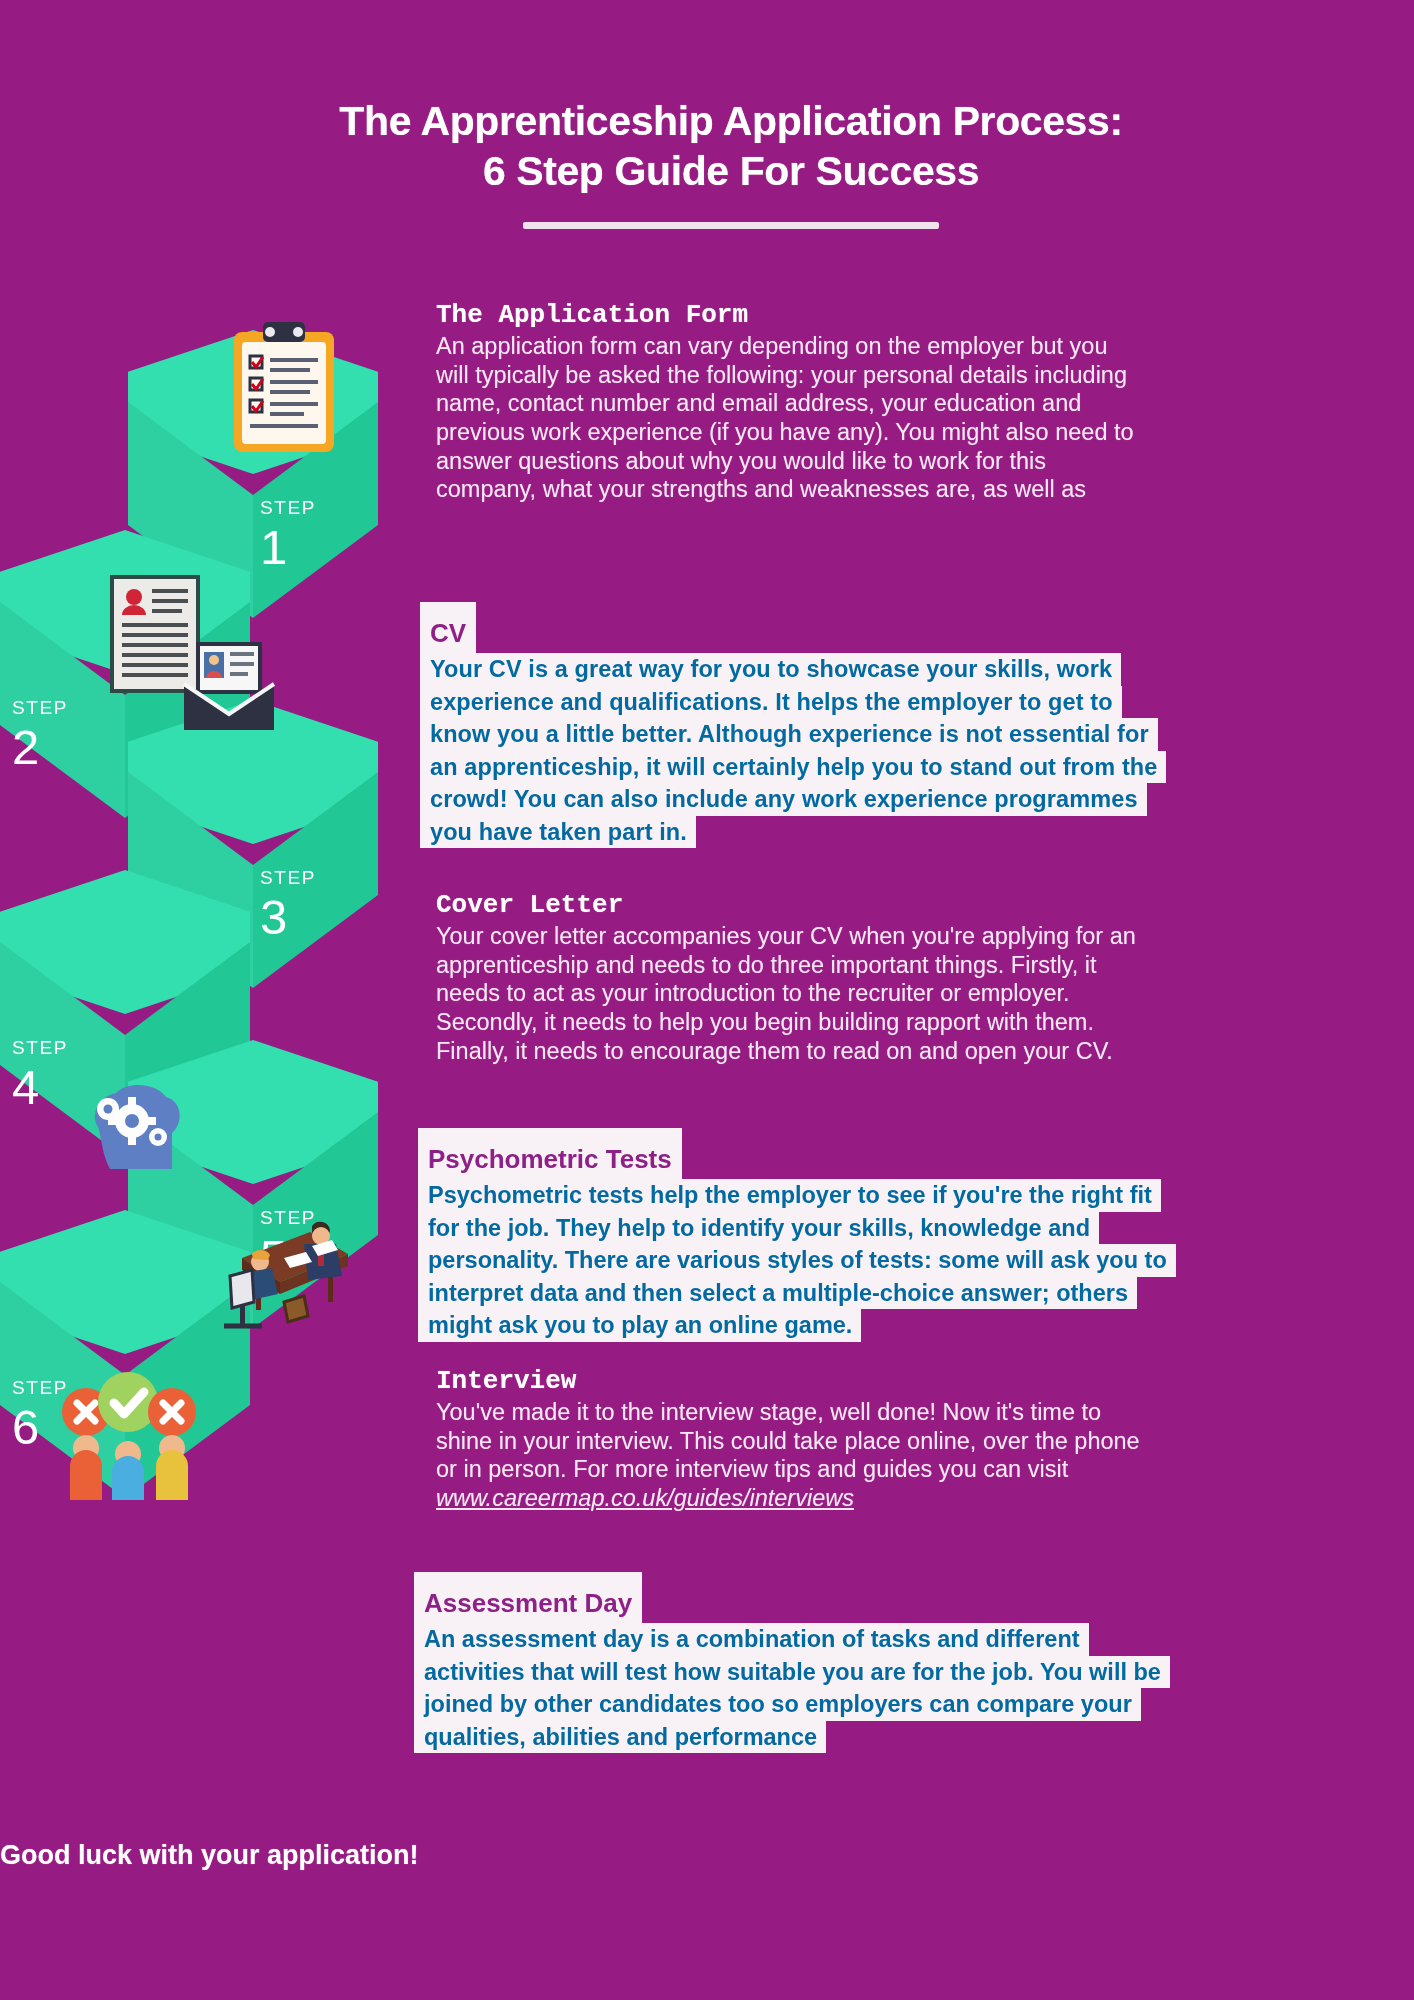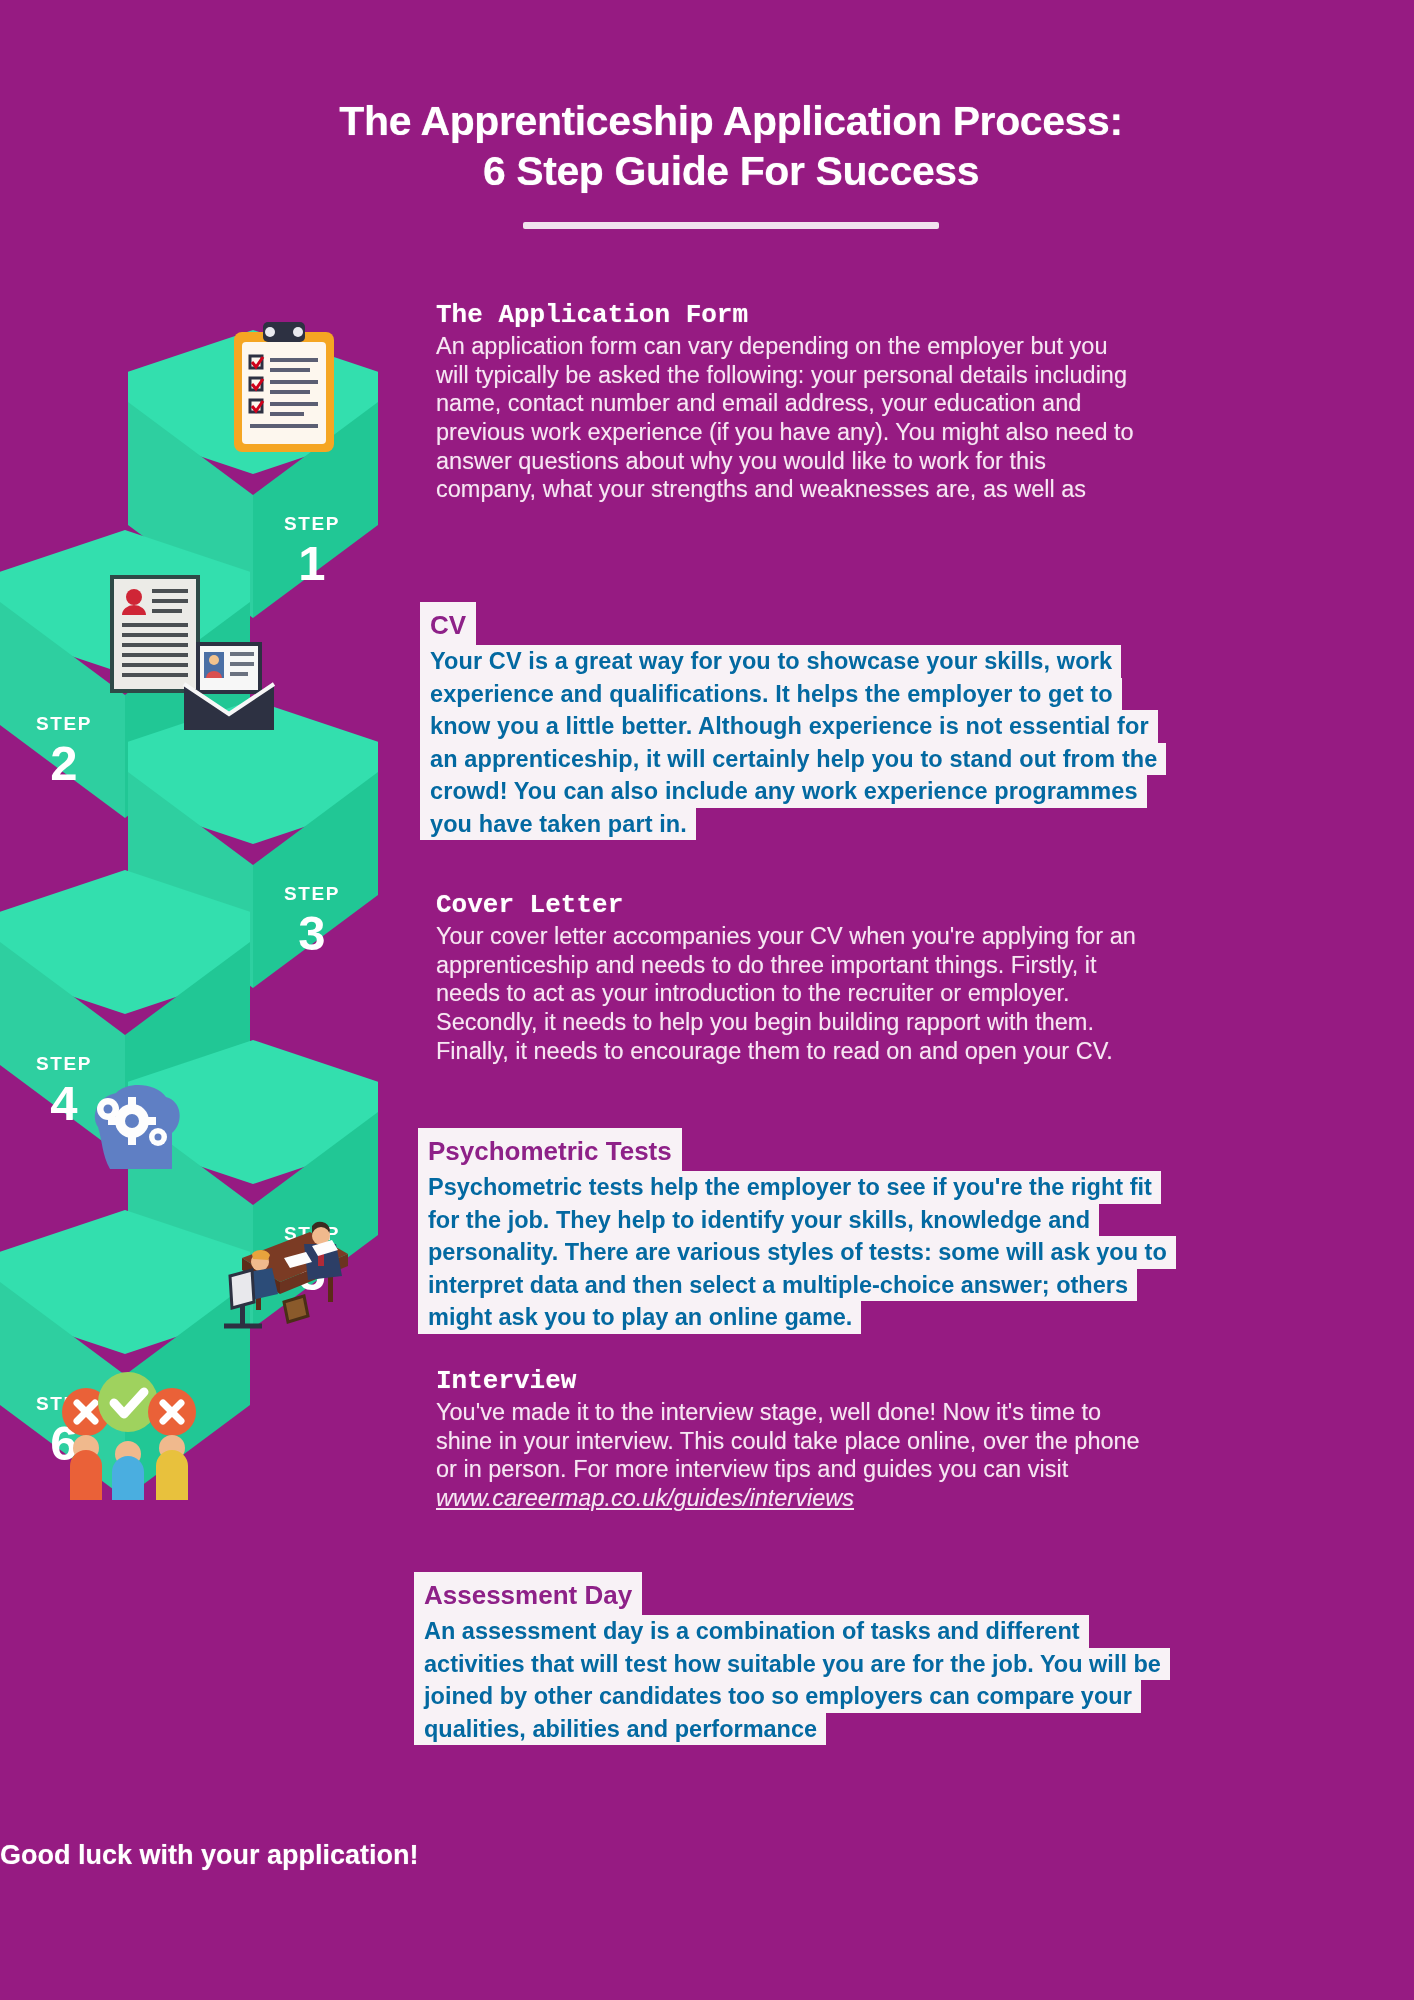--- a/index.html
+++ b/index.html
@@ -58,25 +58,24 @@
     clip-path: polygon(0% 0%, 100% 43%, 100% 100%, 0% 57%);
   }
   .cube .face-r {
     position: absolute; top: 72px; left: 125px;
     width: 125px; height: 216px;
     background: #21c795;
     clip-path: polygon(0% 43%, 100% 0%, 100% 57%, 0% 100%);
   }
   .cube .step-label {
     position: absolute;
-    left: 12px; top: 184px;
+    left: 12px; top: 168px;
     width: 104px;
-    text-align: center;
     color: #ffffff;
-    font-weight: bold;
+    font-weight: normal;
     line-height: 1;
     pointer-events: none;
   }
   .cube.right .step-label { left: 132px; }
   .step-word { font-size: 19px; letter-spacing: 1.6px; display: block; }
   .step-num  { font-size: 49px; display: block; margin-top: 6px; }
 
   
   .icon-art { position: absolute; }
 
@@ -102,21 +101,21 @@
     font-style: italic;
     text-decoration: underline;
   }
   
   .hl-head {
     display: inline-block;
     background: #f8f2f6;
     color: #8e2188;
     font-size: 26px;
     font-weight: bold;
-    padding: 8px 10px 4px 10px;
+    padding: 16px 10px 4px 10px;
   }
   .hl-body { margin-top: 0; }
   .hl-body span.ln {
     display: block;
     background: #f8f2f6;
     color: #0369a1;
     font-size: 23.5px;
     font-weight: bold;
     line-height: 1.30;
     padding: 1px 9px 1px 10px;

